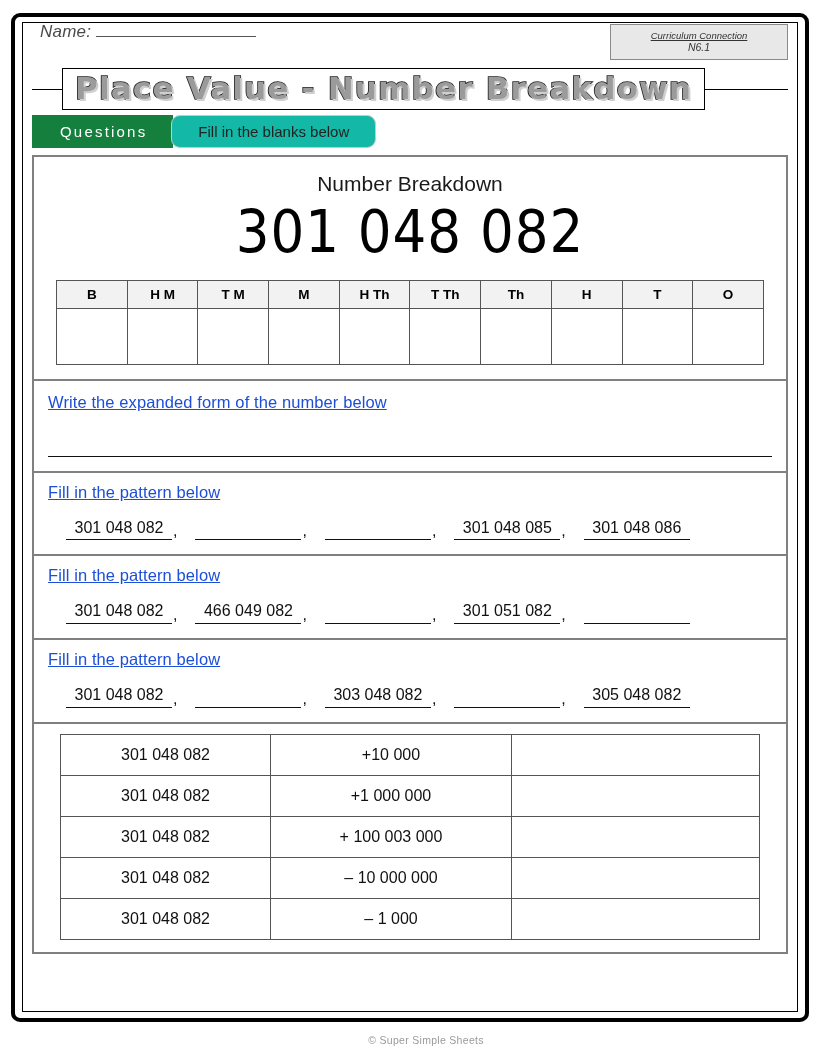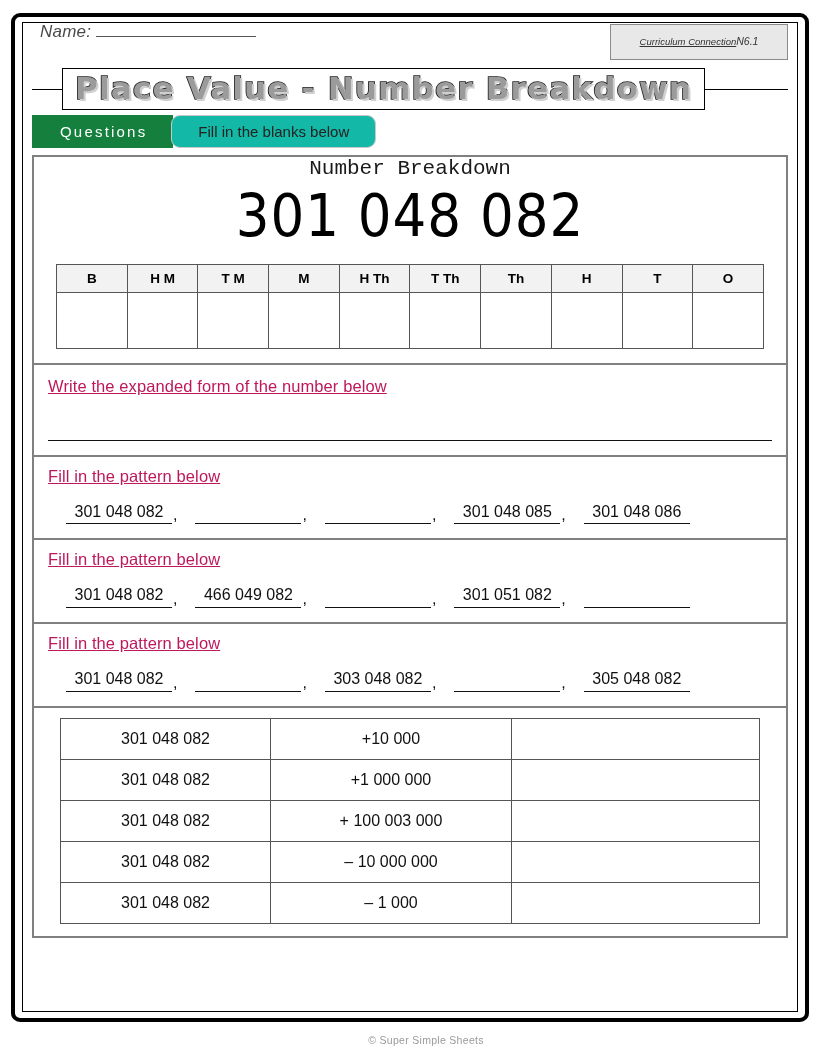--- a/index.html
+++ b/index.html
@@ -56,21 +56,21 @@
     position: absolute;
     left: 0; right: 0; top: 11px;
     text-align: center;
     font-size: 17px; color: #4a4a4a;
   }
   .cc-box {
     position: absolute; right: 0; top: 2px;
     width: 178px; height: 36px;
     background: #e8e8e8;
     border: 1px solid #8a8a8a;
-    display: flex; flex-direction: row;
+    display: flex; flex-direction: column;
     align-items: center; justify-content: center;
     line-height: 1.25;
   }
   .cc-title { font-size: 9.5px; color: #333; text-decoration: underline; }
   .cc-code  { font-size: 10.5px; color: #333; }
 
   
   .banner-row {
     position: relative;
     height: 46px;
@@ -127,21 +127,21 @@
     margin-top: 7px;
   }
   .sec { border-bottom: 2px solid #808080; }
   .sec:last-child { border-bottom: none; }
 
   
   .nb-label {
     text-align: center;
     font-size: 21px;
     color: #1a1a1a;
-    font-family: Liberation Mono, monospace;
+    padding-top: 15px;
   }
   .nb-number {
     text-align: center;
     font-family: "DejaVu Sans Condensed", "Liberation Sans Narrow", "Liberation Sans", sans-serif;
     font-size: 59px;
     letter-spacing: 1px;
     line-height: 1.15;
     padding: 2px 0 14px 0;
     color: #000;
   }
@@ -163,21 +163,21 @@
     height: 28px;
     color: #000;
   }
   table.pv td { height: 56px; background: #fff; }
 
   
   .ef { padding: 12px 14px 14px 14px; }
   .sec-heading {
     font-size: 16.5px;
     text-decoration: underline;
-    color: #be185d;
+    color: #1d4ed8;
     letter-spacing: .1px;
   }
   .ef-line {
     margin-top: 44px;
     border-bottom: 1.4px solid #111;
     height: 1px;
   }
 
   
   .pat { padding: 10px 0 14px 14px; }

